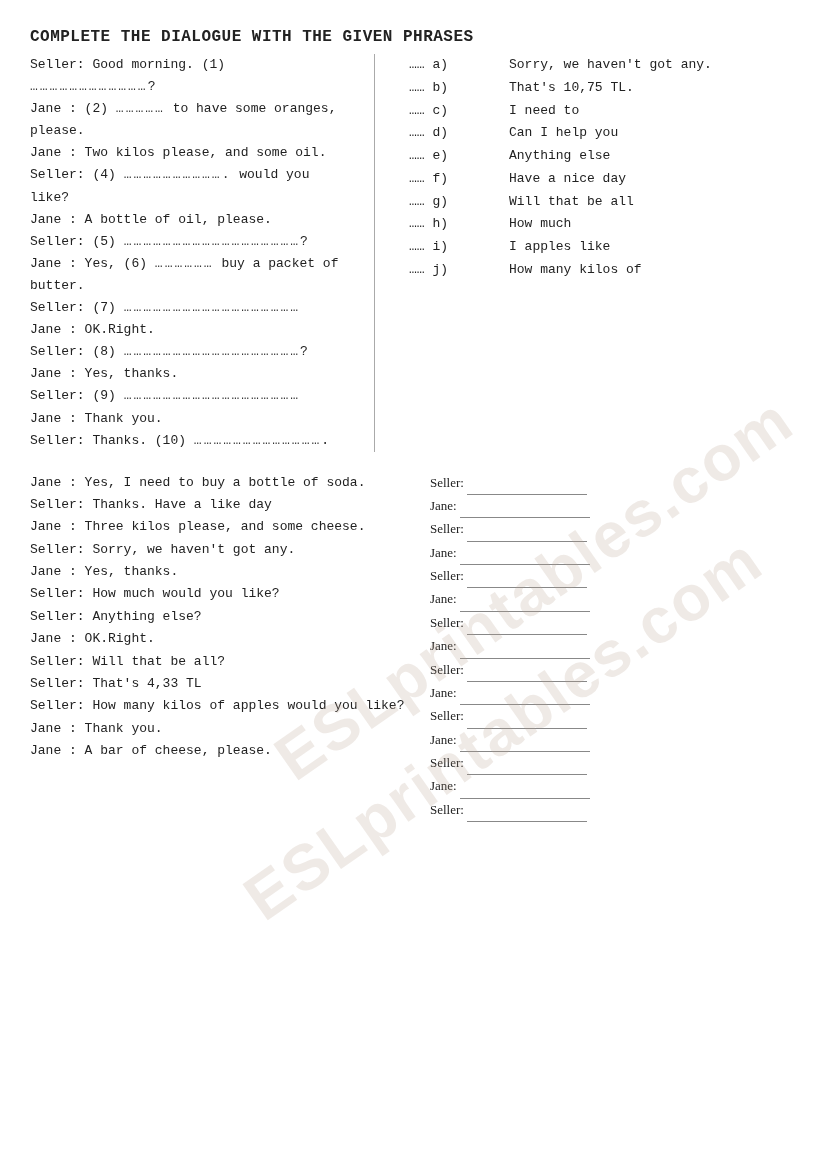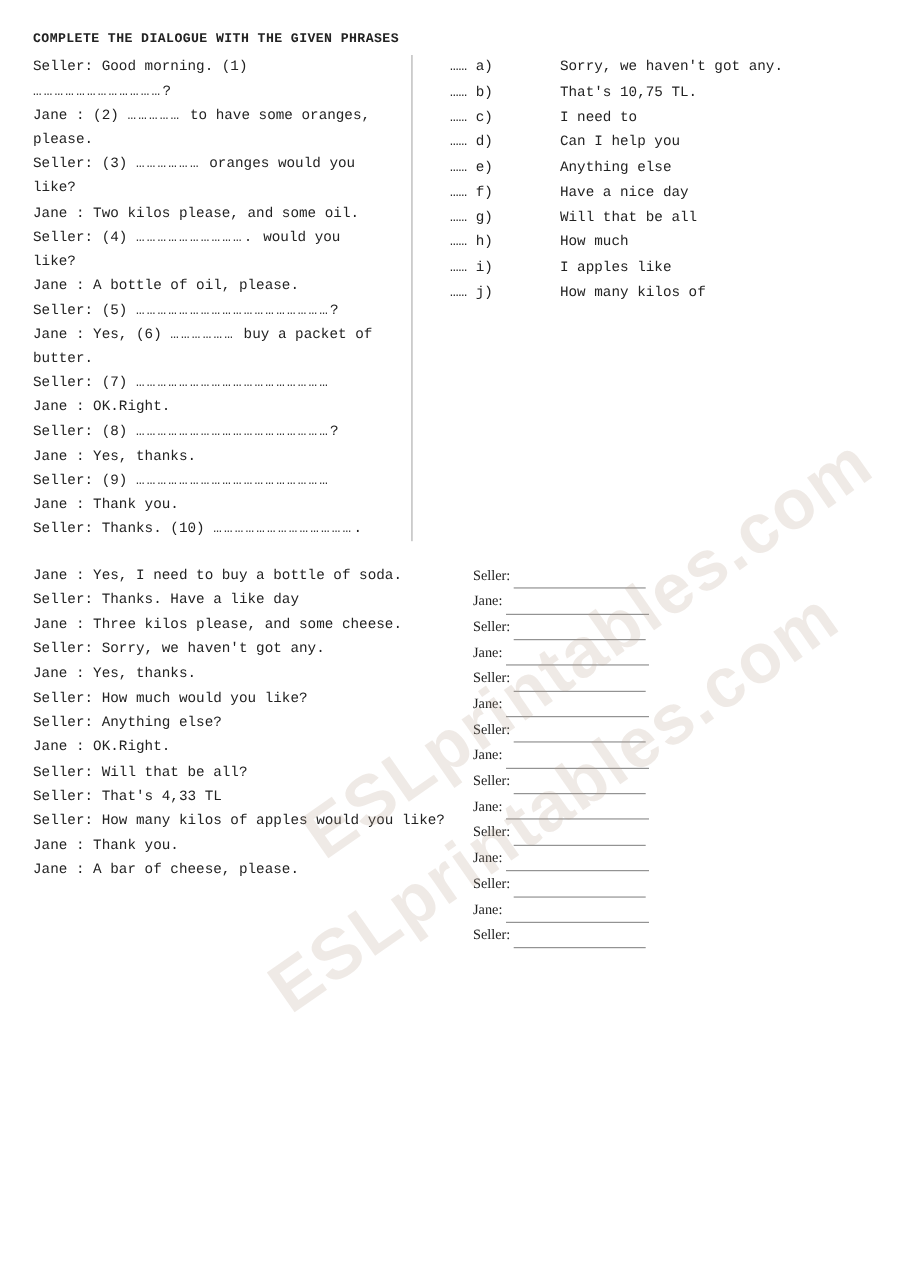--- a/index.html
+++ b/index.html
@@ -9,21 +9,21 @@
       font-size: 13px;
       color: #222;
       width: 821px;
       min-height: 1169px;
       padding: 28px 30px 28px 30px;
       position: relative;
     }
 
     .section-title {
       font-weight: bold;
-      font-size: 12px;
+      font-size: 16px;
       margin-bottom: 8px;
       letter-spacing: 0.03em;
     }
 
     .dialogue-section {
       display: flex;
       gap: 16px;
       margin-bottom: 6px;
     }
 
@@ -131,21 +131,20 @@
 
 <div class="watermark">ESLprintables.com</div>
 <div class="watermark2">ESLprintables.com</div>
 
 <div class="section-title">COMPLETE THE DIALOGUE WITH THE GIVEN PHRASES</div>
 
 <div class="dialogue-section">
   <div class="left-col">
     <div class="line">Seller: Good morning. (1) <span class="dots">………………………………</span>?</div>
     <div class="line">Jane : (2) <span class="dots">……………</span> to have some oranges, please.</div>
-    <div class="line">Seller: (3) <span class="dots">………………</span> oranges would you like?</div>
     <div class="line">Jane : Two kilos please, and some oil.</div>
     <div class="line">Seller: (4) <span class="dots">………………………….</span> would you like?</div>
     <div class="line">Jane : A bottle of oil, please.</div>
     <div class="line">Seller: (5) <span class="dots">………………………………………………</span>?</div>
     <div class="line">Jane : Yes, (6) <span class="dots">………………</span> buy a packet of butter.</div>
     <div class="line">Seller: (7) <span class="dots">………………………………………………</span></div>
     <div class="line">Jane : OK.Right.</div>
     <div class="line">Seller: (8) <span class="dots">………………………………………………</span>?</div>
     <div class="line">Jane : Yes, thanks.</div>
     <div class="line">Seller: (9) <span class="dots">………………………………………………</span></div>

